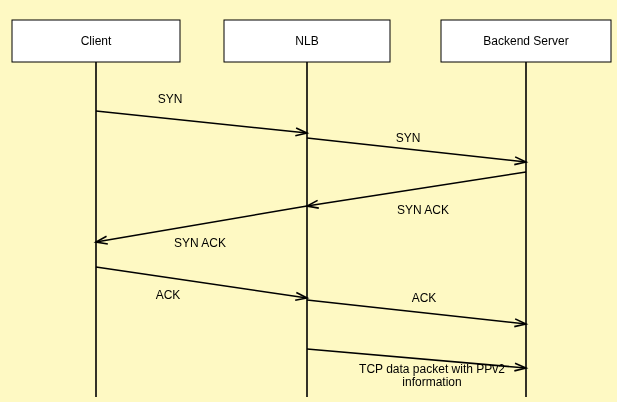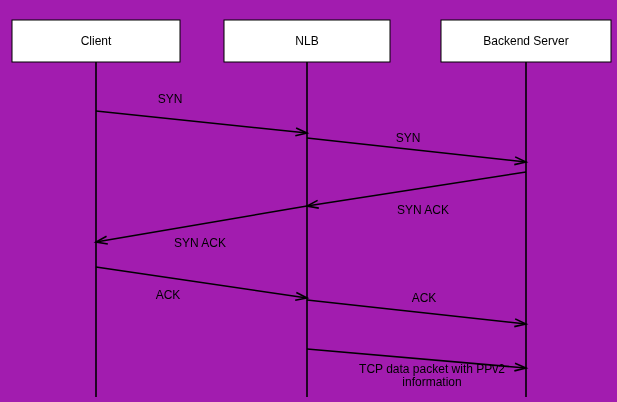--- a/index.html
+++ b/index.html
@@ -5,21 +5,21 @@
   html, body {
     margin: 0;
     padding: 0;
     background: #ffffff;
     font-family: "Liberation Sans", sans-serif;
   }
   .canvas {
     position: relative;
     width: 617px;
     height: 402px;
-    background: #a21caf;
+    background: #fef9c3;
     overflow: hidden;
   }
   svg text {
     font-family: "Liberation Sans", sans-serif;
     font-size: 12px;
     fill: #000000;
   }
 </style>
 </head>
 <body>

